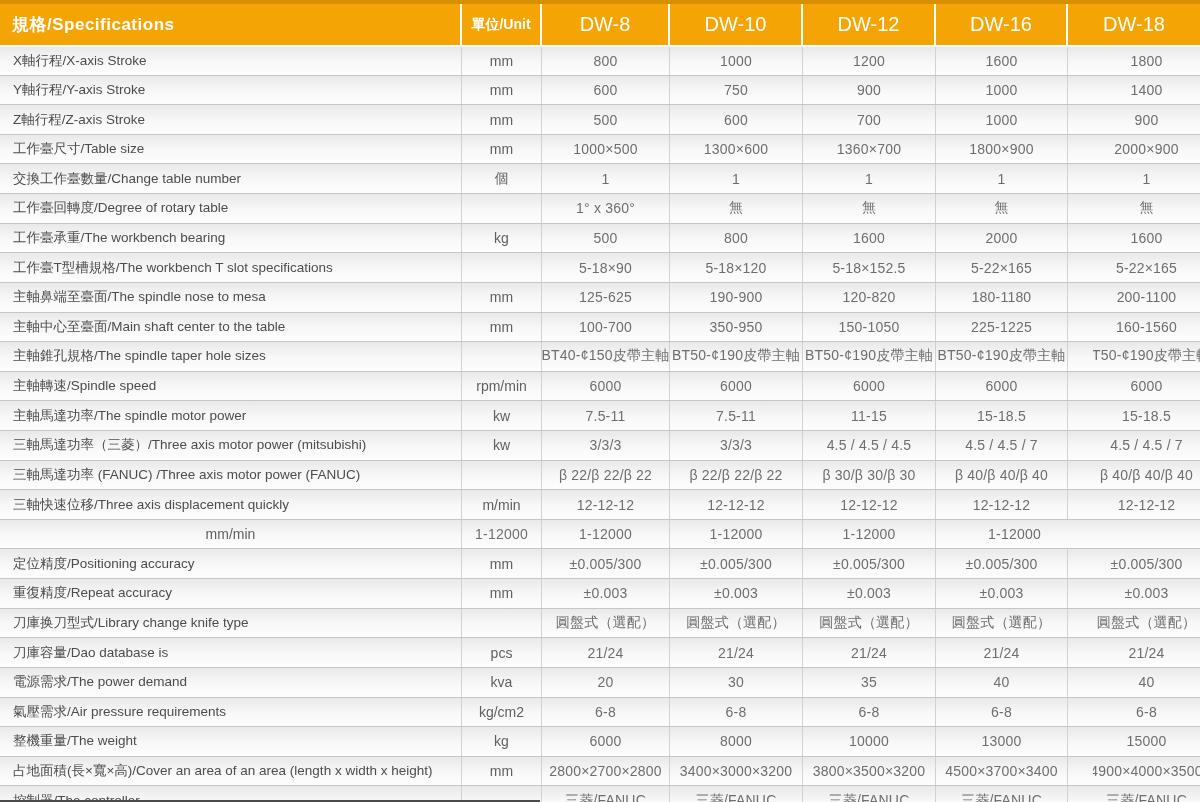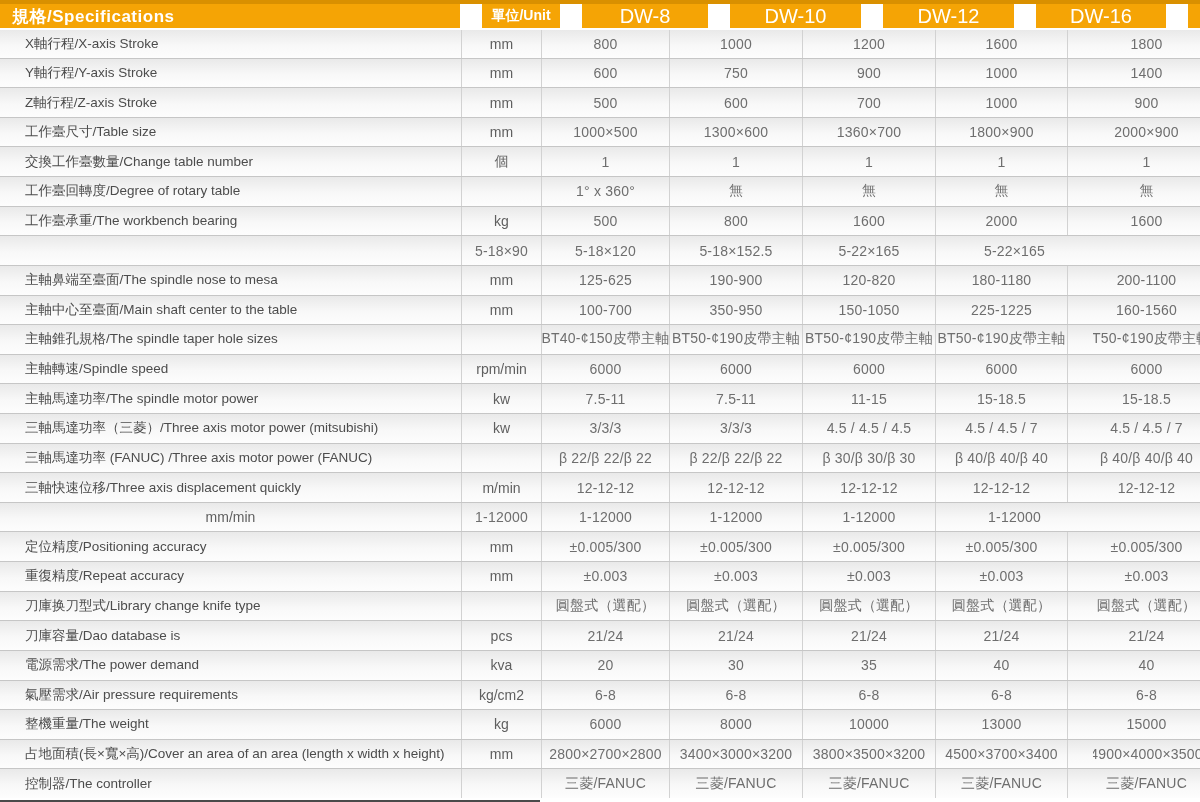--- a/index.html
+++ b/index.html
@@ -5,22 +5,21 @@
   html,body{margin:0;padding:0;background:#fff;}
   .page{
     width:1200px;height:802px;position:relative;overflow:hidden;
     font-family:"Liberation Sans","DejaVu Sans",sans-serif;
     background:#fff;
   }
   .topbar{height:4px;background:var(--header-dark,#d99000);}
   .header{
     display:grid;
     grid-template-columns:462px 80px 128px 133px 133px 132px 132px;
-    height:24px;
-    gap:20px;
+    height:41px;
   }
   .hcell{
     background:var(--header-bg,#f5a405);
     color:#fff;
     display:flex;align-items:center;justify-content:center;
     border-right:2px solid #fff;
     font-size:20px;
     white-space:nowrap;
   }
   .hcell:last-child{border-right:none;}
@@ -42,21 +41,21 @@
   }
   .trow:first-child{border-top:2px solid #ffffff;}
   .cell{
     display:flex;align-items:center;justify-content:center;
     font-size:14px;color:#6e6e6e;
     border-right:1px solid #d2d2d2;
     white-space:nowrap;overflow:hidden;
   }
   .cell:last-child{border-right:none;margin-left:25px;}
   .label-cell{
-    justify-content:flex-start;padding-left:25px;
+    justify-content:flex-start;padding-left:13px;
     color:#4c4c4c;font-size:13.5px;
   }
   .unit-cell{color:#5f5f5f;font-size:14px;}
   .value-cell{letter-spacing:0.2px;}
   .bottombar{
     position:absolute;left:0;bottom:0;width:540px;height:2px;
     background:#4a4a4a;
   }
 </style>
 </head>
@@ -133,20 +132,21 @@
       <div class="trow">
         <div class="cell label-cell">工作臺承重/The workbench bearing</div>
         <div class="cell unit-cell">kg</div>
         <div class="cell value-cell">500</div>
         <div class="cell value-cell">800</div>
         <div class="cell value-cell">1600</div>
         <div class="cell value-cell">2000</div>
         <div class="cell value-cell">1600</div>
       </div>
       <div class="trow">
+        <div class="cell label-cell">工作臺T型槽規格/The workbench T slot specifications</div>
         <div class="cell unit-cell"></div>
         <div class="cell value-cell">5-18×90</div>
         <div class="cell value-cell">5-18×120</div>
         <div class="cell value-cell">5-18×152.5</div>
         <div class="cell value-cell">5-22×165</div>
         <div class="cell value-cell">5-22×165</div>
       </div>
       <div class="trow">
         <div class="cell label-cell">主軸鼻端至臺面/The spindle nose to mesa</div>
         <div class="cell unit-cell">mm</div>

